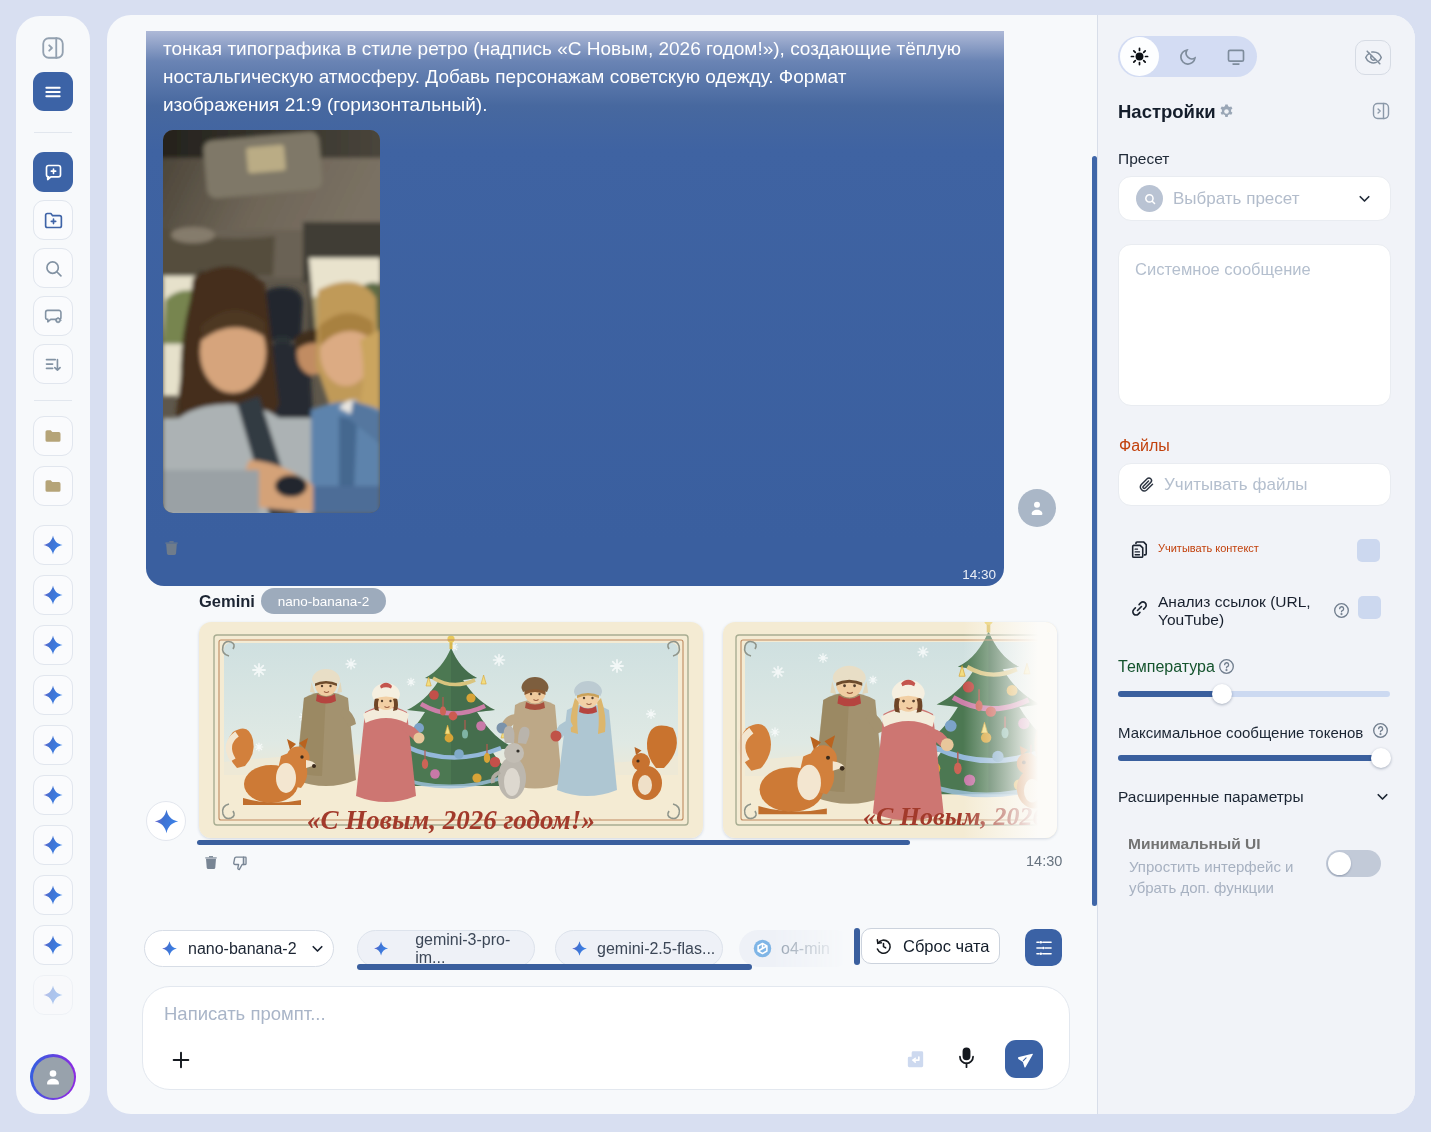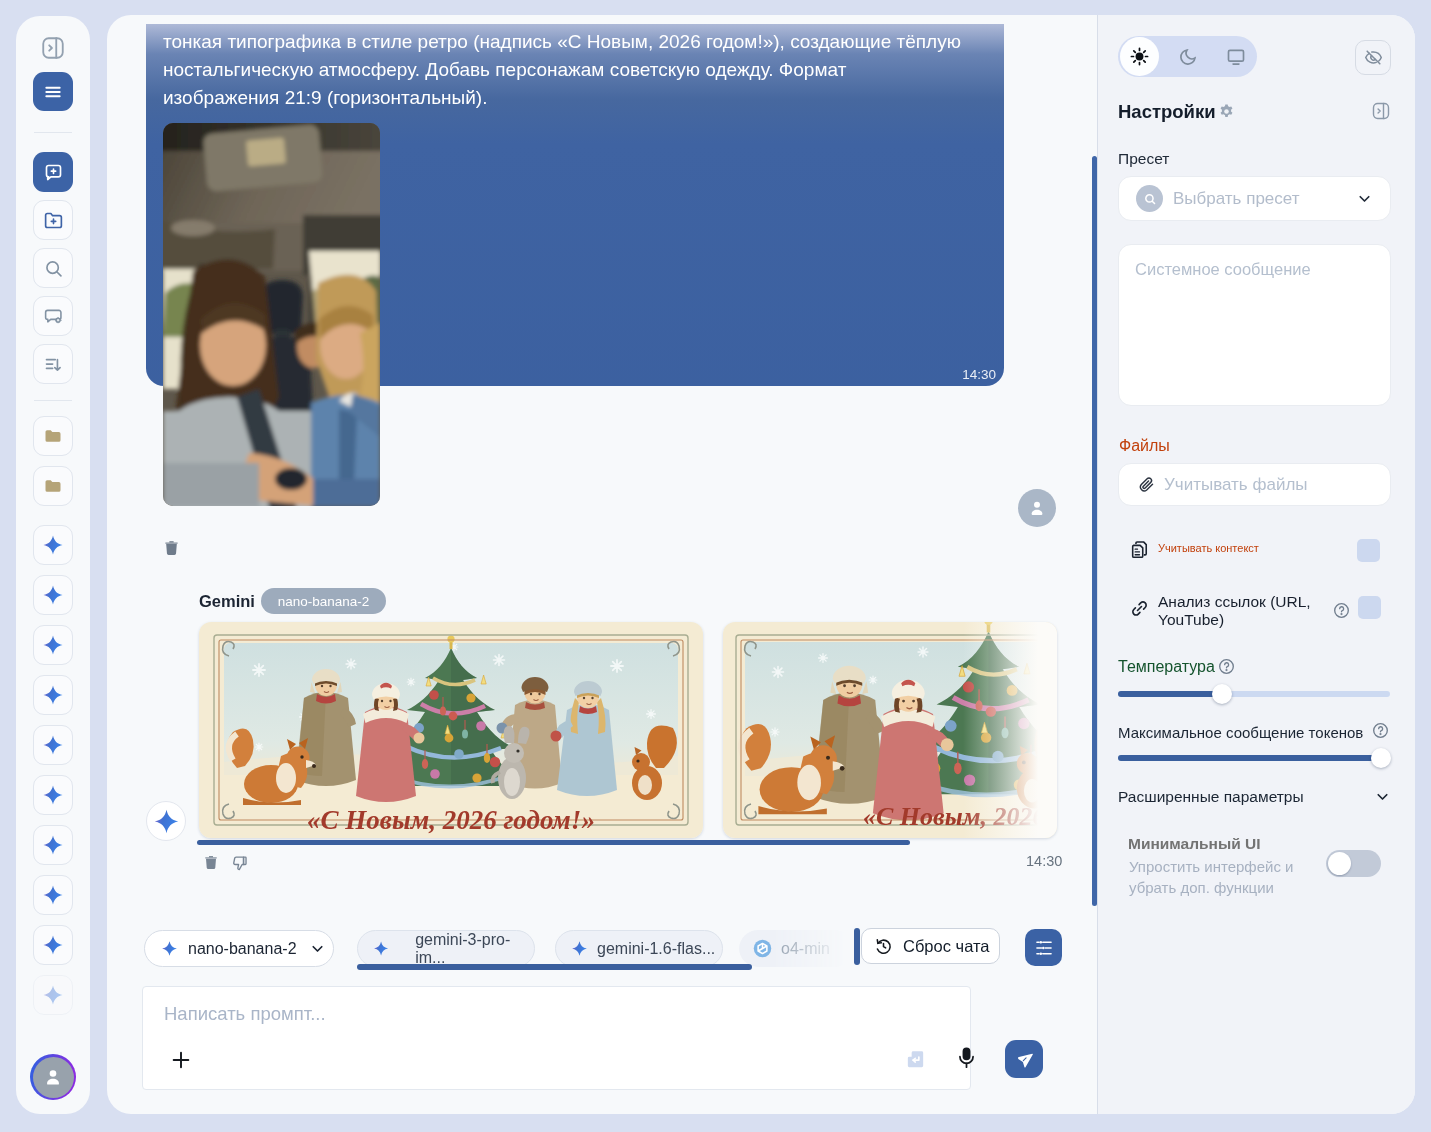--- a/index.html
+++ b/index.html
@@ -135,21 +135,21 @@
   </div>
 <div class="abs" style="left:30px;top:1054px;width:46px;height:46px;border-radius:50%;background:linear-gradient(100deg,#2c63e0,#8a2be2 85%);display:flex;align-items:center;justify-content:center">
   <div style="width:41px;height:41px;border-radius:50%;background:#98a2ac;display:flex;align-items:center;justify-content:center">
     <svg width="22" height="22" viewBox="0 0 24 24" fill="#fff">
         <circle cx="12" cy="8.2" r="3.6"></circle>
         <path d="M5.5 19.3c0-3.2 2.9-5.3 6.5-5.3s6.5 2.1 6.5 5.3c0 .6-.4 1-1 1h-11c-.6 0-1-.4-1-1z"></path>
       </svg>
   </div>
 </div>
 
-<div class="abs" style="left:146px;top:24px;width:858px;height:362px;border-radius:0 0 18px 18px;background:linear-gradient(180deg,#aeb9d7 0px,#6a84b4 30px,#47689f 75px,#3f63a2 120px,#3a5f9f 510px)">
+<div class="abs" style="left:146px;top:31px;width:858px;height:555px;border-radius:0 0 18px 18px;background:linear-gradient(180deg,#aeb9d7 0px,#6a84b4 30px,#47689f 75px,#3f63a2 120px,#3a5f9f 510px)">
   <div class="abs" style="left:17px;top:4px;color:#fff;font-size:19px;line-height:28px;font-weight:500">тонкая типографика в стиле ретро (надпись «С Новым, 2026 годом!»), создающие тёплую<br>ностальгическую атмосферу. Добавь персонажам советскую одежду. Формат<br>изображения 21:9 (горизонтальный).</div>
   <div class="abs" style="left:17px;top:99px;width:217px;height:383px;border-radius:10px;overflow:hidden">
     <svg width="217" height="383" viewBox="0 0 217 383">
       <defs>
           <filter id="ph-b" x="-20%" y="-20%" width="140%" height="140%">
             <feGaussianBlur stdDeviation="2.2"></feGaussianBlur>
           </filter>
       <linearGradient id="ph-ceil" x1="0" y1="0" x2="1" y2="0.25">
             <stop offset="0" stop-color="#453f33"></stop>
             <stop offset="0.55" stop-color="#6e6557"></stop>
@@ -466,21 +466,21 @@
 <div class="abs" style="left:357px;top:930px;width:178px;height:37px;border-radius:19px;background:#eef1f7;border:1px solid #dde3ec;display:flex;align-items:center;padding-left:15px">
   <svg width="17" height="17" viewBox="0 0 24 24" fill="url(#spg)">
       <use href="#spk"></use>
     </svg>
   <span style="font-size:16px;color:#3c4757;margin-left:26px">gemini-3-pro-im...</span>
 </div>
 <div class="abs" style="left:555px;top:930px;width:168px;height:37px;border-radius:19px;background:#eef1f7;border:1px solid #dde3ec;display:flex;align-items:center;padding-left:15px">
   <svg width="17" height="17" viewBox="0 0 24 24" fill="url(#spg)">
       <use href="#spk"></use>
     </svg>
-  <span style="font-size:16px;color:#3c4757;margin-left:9px">gemini-1.6-flas...</span>
+  <span style="font-size:16px;color:#3c4757;margin-left:9px">gemini-2.5-flas...</span>
 </div>
 <div class="abs" style="left:739px;top:930px;width:115px;height:37px;border-radius:19px;background:#eef1f7;display:flex;align-items:center;padding-left:13px;-webkit-mask-image:linear-gradient(90deg,#000 30%,transparent 92%);mask-image:linear-gradient(90deg,#000 30%,transparent 92%)">
   <svg width="21" height="21" viewBox="0 0 24 24">
       <circle cx="12" cy="12" r="10" fill="#7fb5e6"></circle>
       <g fill="none" stroke="#fff" stroke-width="1.8" stroke-linejoin="round">
         <path d="M12 6.2 L17 9.1 V14.9 L12 17.8 L7 14.9 V9.1 Z"></path>
         <path d="M12 6.2 V12 L7 14.9"></path>
         <path d="M17 9.1 L12 12"></path>
       </g>
     </svg>
@@ -498,21 +498,21 @@
 </div>
 <div class="abs" style="left:1025px;top:929px;width:37px;height:37px;border-radius:10px;background:#3b62a5;display:flex;align-items:center;justify-content:center">
   <svg width="20" height="20" viewBox="0 0 24 24" fill="none" stroke="#fff" stroke-width="1.8" stroke-linecap="round">
       <path d="M10.5 5h10M3.5 5h2.6M13.5 12h7M3.5 12h5.6M10.5 19h10M3.5 19h2.6"></path>
       <circle cx="8.2" cy="5" r="1.5" fill="#fff" stroke="none"></circle>
       <circle cx="11.2" cy="12" r="1.5" fill="#fff" stroke="none"></circle>
       <circle cx="8.2" cy="19" r="1.5" fill="#fff" stroke="none"></circle>
     </svg>
 </div>
 
-<div class="abs" style="left:142px;top:986px;width:829px;height:104px;border-radius:4px;background:#fff;border:1px solid #e3e8ef">
+<div class="abs" style="left:142px;top:986px;width:928px;height:104px;border-radius:28px;background:#fff;border:1px solid #e3e8ef">
   <div class="abs" style="left:21px;top:16px;color:#a9b5c8;font-size:18.5px">Написать промпт...</div>
   <div class="abs" style="left:27px;top:62px">
     <svg width="22" height="22" viewBox="0 0 24 24" fill="none" stroke="#15191f" stroke-width="2.1" stroke-linecap="round">
         <path d="M12 4v16M4 12h16"></path>
       </svg>
   </div>
   <div class="abs" style="left:761px;top:61px">
     <svg width="23" height="23" viewBox="0 0 24 24" fill="#cdd9ef">
         <path d="M9.5 3.5h9A1.5 1.5 0 0 1 20 5v13.5a1.5 1.5 0 0 1-1.5 1.5h-13A1.5 1.5 0 0 1 4 18.5v-8A1.5 1.5 0 0 1 5.5 9h2.5V5A1.5 1.5 0 0 1 9.5 3.5z"></path>
         <path d="M15.5 9.5v3.2h-6" stroke="#fff" stroke-width="1.7" fill="none" stroke-linecap="round" stroke-linejoin="round"></path>

